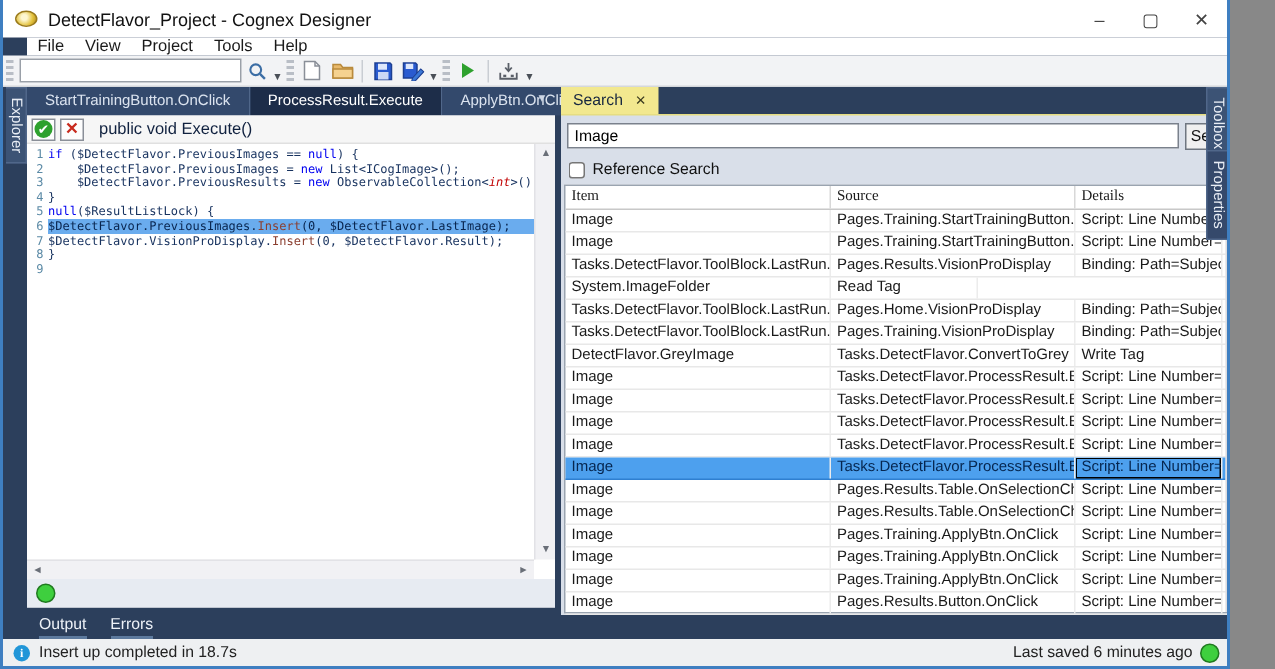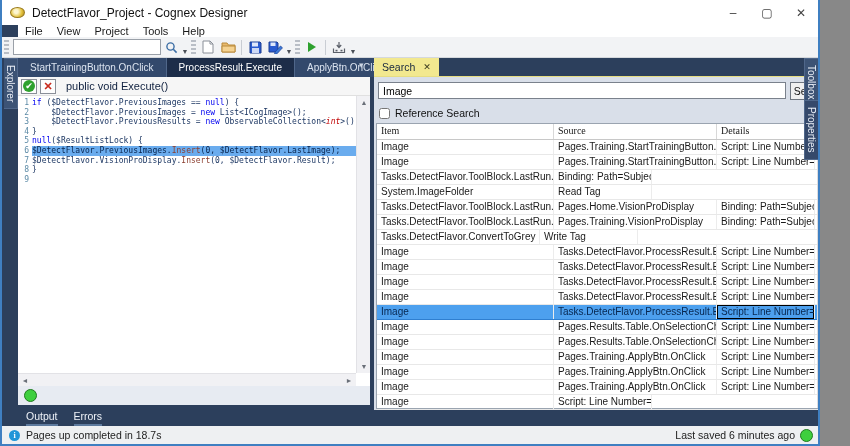--- a/index.html
+++ b/index.html
@@ -255,37 +255,39 @@
             <span class="c2">Pages.Training.StartTrainingButton.OnClick</span>
             <span class="c3">Script: Line Number=12</span>
           </div>
           <div class="trow">
             <span class="c1">Image</span>
             <span class="c2">Pages.Training.StartTrainingButton.OnClick</span>
             <span class="c3">Script: Line Number=13</span>
           </div>
           <div class="trow">
             <span class="c1">Tasks.DetectFlavor.ToolBlock.LastRun.CogImage</span>
+            <span class="c2">Pages.Results.VisionProDisplay</span>
             <span class="c3">Binding: Path=Subject</span>
           </div>
           <div class="trow">
             <span class="c1">System.ImageFolder</span>
             <span class="c3">Read Tag</span>
           </div>
           <div class="trow">
             <span class="c1">Tasks.DetectFlavor.ToolBlock.LastRun.CogImage</span>
             <span class="c2">Pages.Home.VisionProDisplay</span>
             <span class="c3">Binding: Path=Subject</span>
           </div>
           <div class="trow">
             <span class="c1">Tasks.DetectFlavor.ToolBlock.LastRun.CogImage</span>
             <span class="c2">Pages.Training.VisionProDisplay</span>
             <span class="c3">Binding: Path=Subject</span>
           </div>
           <div class="trow">
+            <span class="c1">DetectFlavor.GreyImage</span>
             <span class="c2">Tasks.DetectFlavor.ConvertToGrey</span>
             <span class="c3">Write Tag</span>
           </div>
           <div class="trow">
             <span class="c1">Image</span>
             <span class="c2">Tasks.DetectFlavor.ProcessResult.Execute</span>
             <span class="c3">Script: Line Number=1</span>
           </div>
           <div class="trow">
             <span class="c1">Image</span>
@@ -327,35 +329,36 @@
             <span class="c2">Pages.Training.ApplyBtn.OnClick</span>
             <span class="c3">Script: Line Number=10</span>
           </div>
           <div class="trow">
             <span class="c1">Image</span>
             <span class="c2">Pages.Training.ApplyBtn.OnClick</span>
             <span class="c3">Script: Line Number=10</span>
           </div>
           <div class="trow">
             <span class="c1">Image</span>
+            <span class="c2">Pages.Results.Button.OnClick</span>
             <span class="c3">Script: Line Number=3</span>
           </div>
         </div>
       <div class="tbl-sb">
         <div class="sb-ar" style="top:0;">▲</div>
         <div class="sb-ar" style="bottom:0;">▼</div>
       </div>
     </div>
   </div>
 
   <div class="vrail right" style="right:0;top:58px;">Toolbox</div>
   <div class="vrail right" style="right:0;top:100px;background:#35496b;">Properties</div>
 
   <div class="statusbar">
     <div class="info-ic">i</div>
-    <span>Pages up completed in 18.7s</span>
+    <span>Insert up completed in 18.7s</span>
     <div class="sb-right">
       <span>Last saved 6 minutes ago</span>
       <div class="sb-dot"></div>
     </div>
   </div>
 
 </div>
 
 </body></html>

